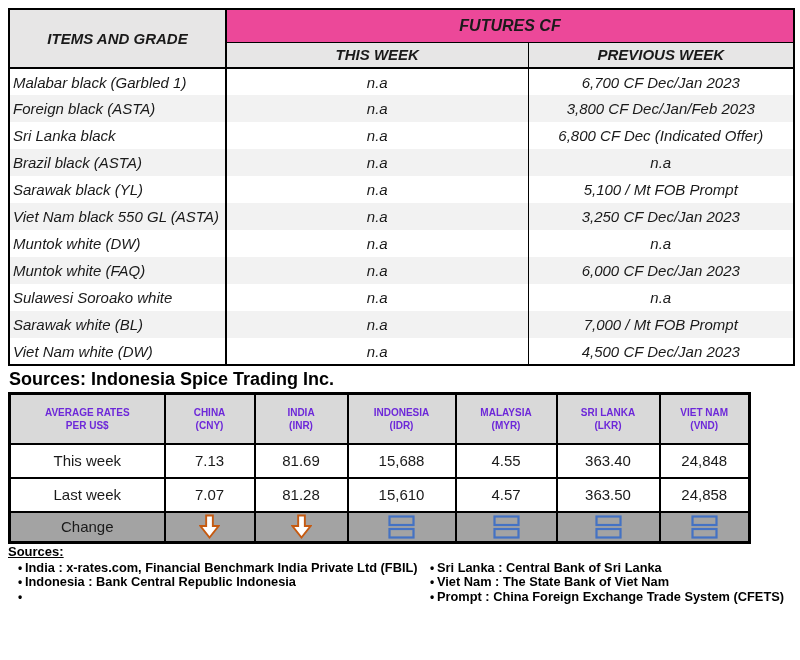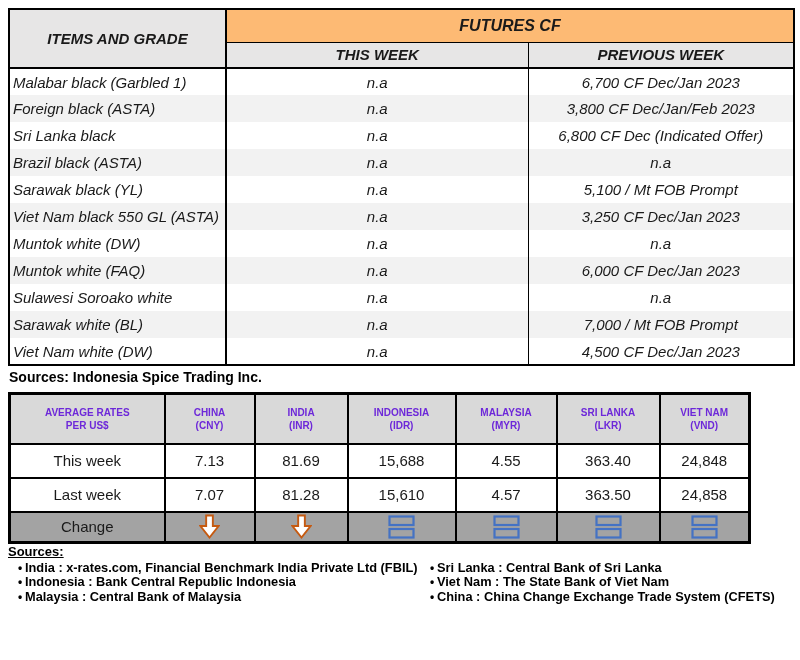--- a/index.html
+++ b/index.html
@@ -23,21 +23,21 @@
   }
   table.futures th, table.futures td { padding: 0; }
   .items-hdr {
     background: #E7E6E6;
     border-right: 2px solid #000;
     border-bottom: 2px solid #000;
     font-weight: bold; font-size: 15px;
     text-align: center; vertical-align: middle;
   }
   .group-hdr {
-    background: #fdba74;
+    background: #ec4899;
     height: 33px;
     border-bottom: 1.5px solid #000;
     font-weight: bold; font-size: 16px;
     text-align: center; vertical-align: middle;
   }
   .sub-hdr {
     background: #E7E6E6;
     height: 26px;
     border-bottom: 2px solid #000;
     font-weight: bold; font-size: 15px;
@@ -45,21 +45,21 @@
   }
   .sub-hdr.tw { border-right: 1.5px solid #000; }
   table.futures tbody td { height: 27px; font-size: 15px; vertical-align: middle; }
   table.futures tbody td.item { padding-left: 3px; border-right: 2px solid #000; text-align: left; }
   table.futures tbody td.val { text-align: center; }
   table.futures tbody td.val.tw { border-right: 1.5px solid #000; }
   table.futures tbody tr:nth-child(even) td { background: #F2F2F2; }
 
   .src-note {
     position: absolute; left: 9px; top: 369px;
-    font-weight: bold; font-size: 14px; color: #000;
+    font-weight: bold; font-size: 18px; color: #000;
   }
 
   
   table.rates {
     position: absolute; left: 8px; top: 392px;
     border-collapse: collapse;
     table-layout: fixed;
     border: 3px solid #000;
   }
   table.rates th, table.rates td {
@@ -287,31 +287,30 @@
       <li>
         <span class="bullet">•</span>
         <span>India : x-rates.com, Financial Benchmark India Private Ltd (FBIL)</span>
       </li>
       <li>
         <span class="bullet">•</span>
         <span>Indonesia : Bank Central Republic Indonesia</span>
       </li>
       <li>
         <span class="bullet">•</span>
-        <span>Malaysia : Central Bank of Malaysia</span>
       </li>
     </ul>
     <ul class="right-col">
       <li>
         <span class="bullet">•</span>
         <span>Sri Lanka : Central Bank of Sri Lanka</span>
       </li>
       <li>
         <span class="bullet">•</span>
         <span>Viet Nam : The State Bank of Viet Nam</span>
       </li>
       <li>
         <span class="bullet">•</span>
-        <span>China : China Change Exchange Trade System (CFETS)</span>
+        <span>Prompt : China Foreign Exchange Trade System (CFETS)</span>
       </li>
     </ul>
   </div>
 </div>
 
 </body></html>

